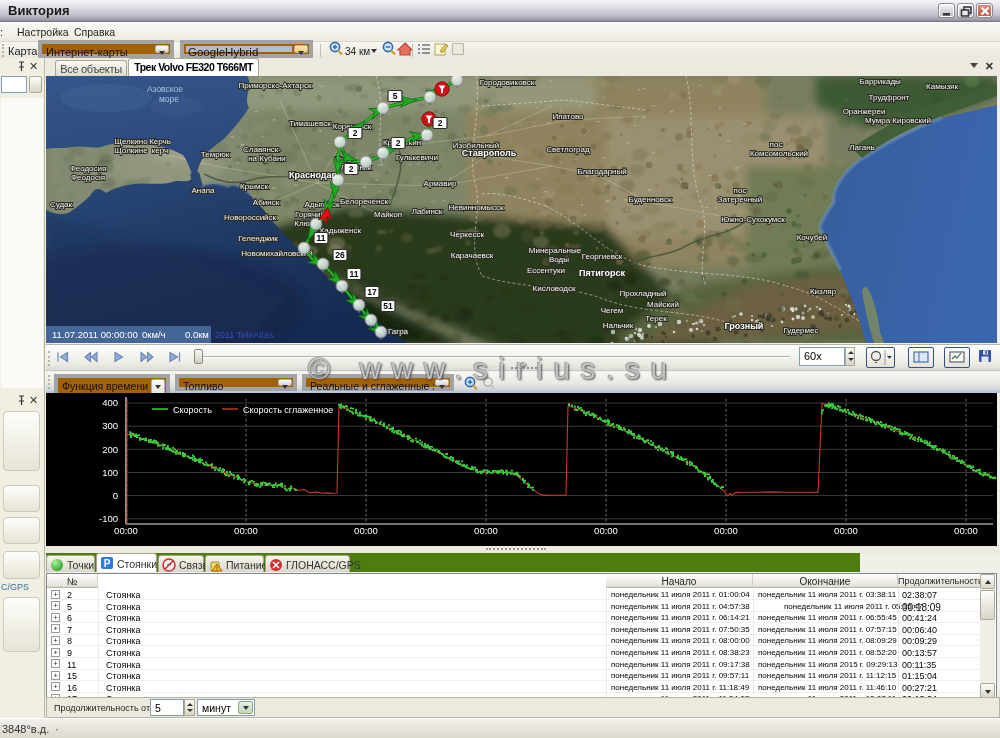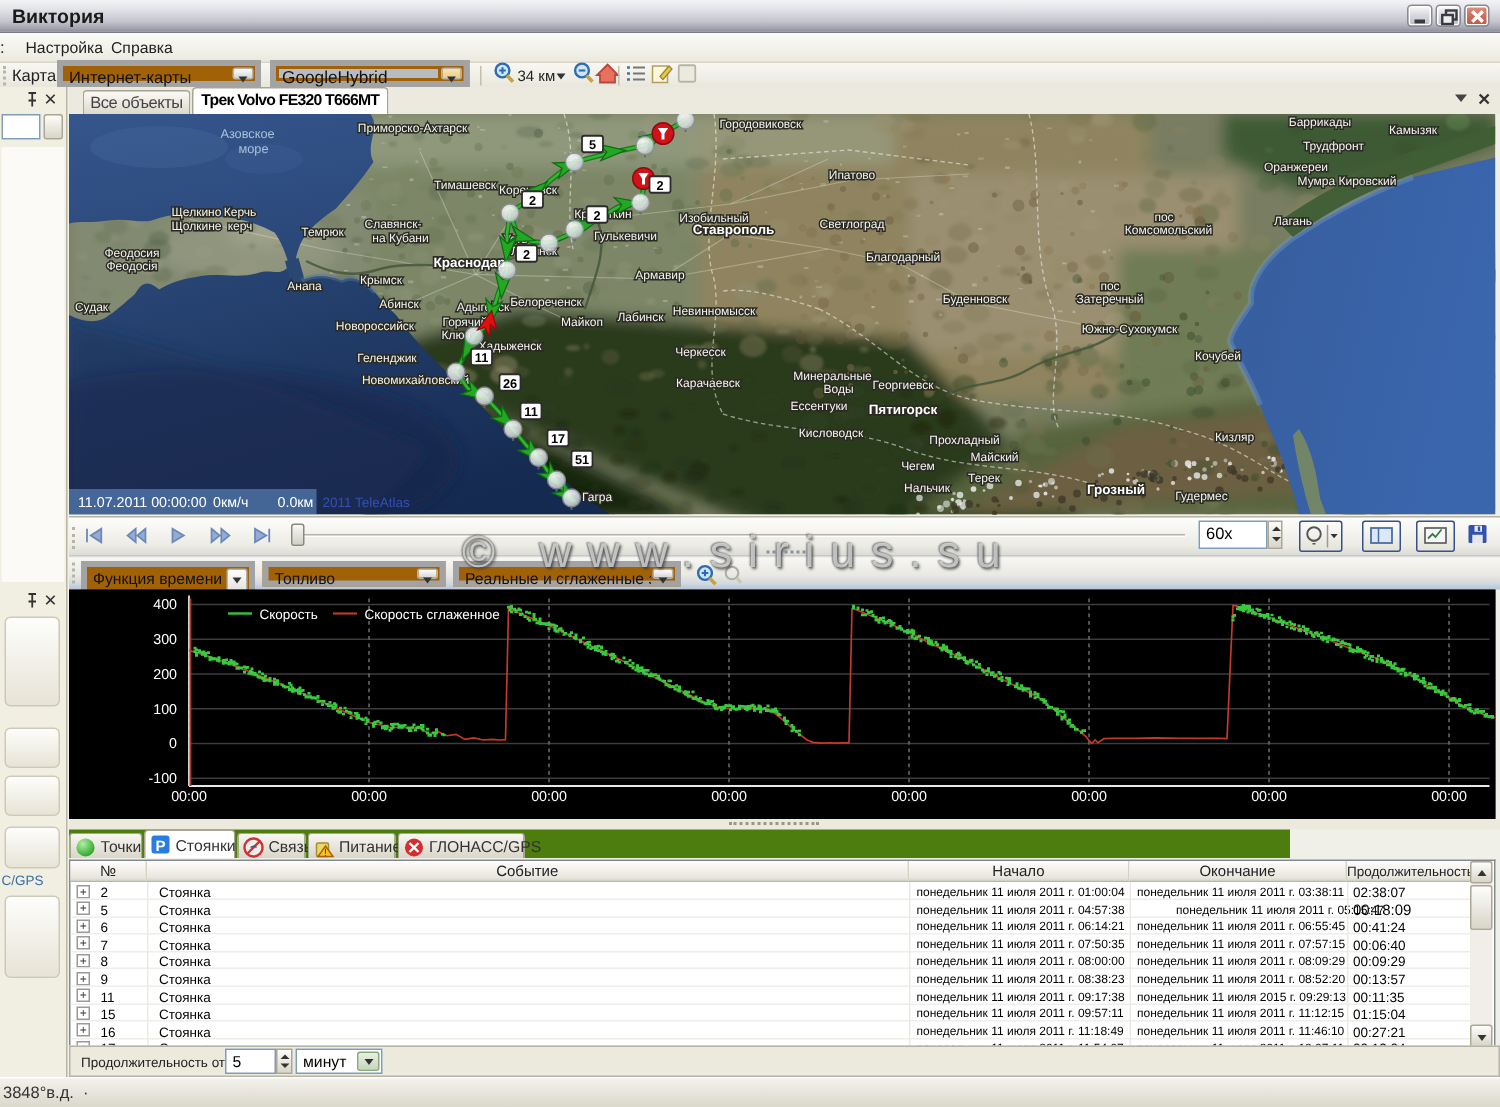--- a/index.html
+++ b/index.html
@@ -1844,21 +1844,20 @@
           </radialGradient>
         </defs>
         <circle cx="7" cy="7" r="6" fill="#d32f2f"></circle>
         <path d="M4,4 L10,10 M10,4 L4,10" stroke="#fff" stroke-width="1.6"></path>
       </svg>
       <span style="position:absolute;left:20px;top:3px;white-space:nowrap;font-size:10.5px">ГЛОНАСС/GPS</span>
     </div>
   </div>
 <div id="grid" class="abs">
     <div class="gh" style="left:0px;width:51px;padding-top:2px;font-size:10px">№</div>
-    <div class="gh" style="left:51px;width:508px;padding-top:2px;font-size:10px">Событие</div>
     <div class="gh" style="left:559px;width:147px;padding-top:2px;font-size:10px">Начало</div>
     <div class="gh" style="left:706px;width:145px;padding-top:2px;font-size:10px">Окончание</div>
     <div class="gh" style="left:851px;width:83px;padding-top:2px;font-size:9px">Продолжительность</div>
     <div class="gr" style="left:0;top:14.5px;width:934px;border-bottom:1px solid #f0eee8">
       <div class="plus" style="left:4px;top:1px">+</div>
       <div class="gc" style="left:20px;font-size:9px">2</div>
       <div class="gc" style="left:59px;font-size:9px">Стоянка</div>
       <div class="gc" style="left:564px">понедельник 11 июля 2011 г. 01:00:04</div>
       <div class="gc" style="left:711px">понедельник 11 июля 2011 г. 03:38:11</div>
       <div class="gc" style="left:855px;font-size:9px">02:38:07</div>

